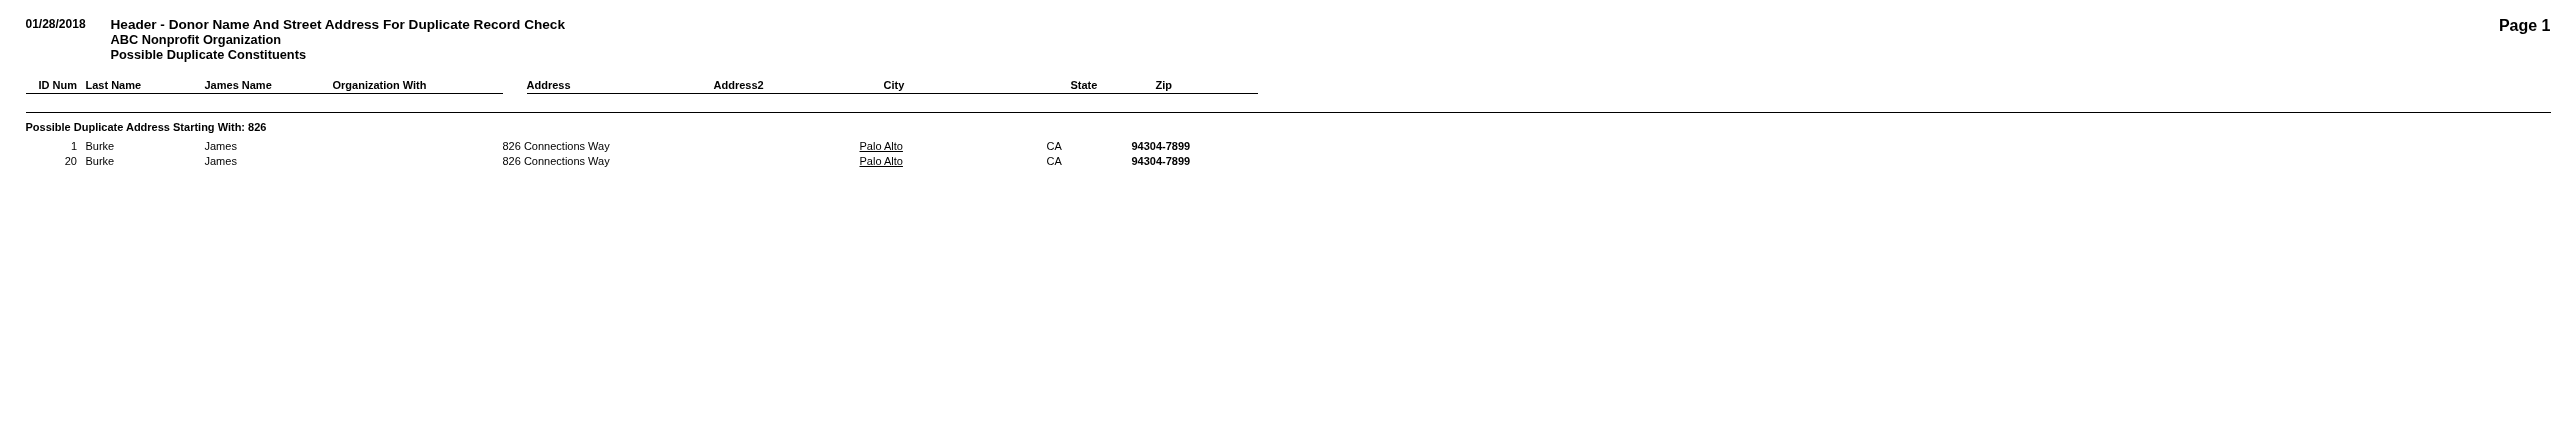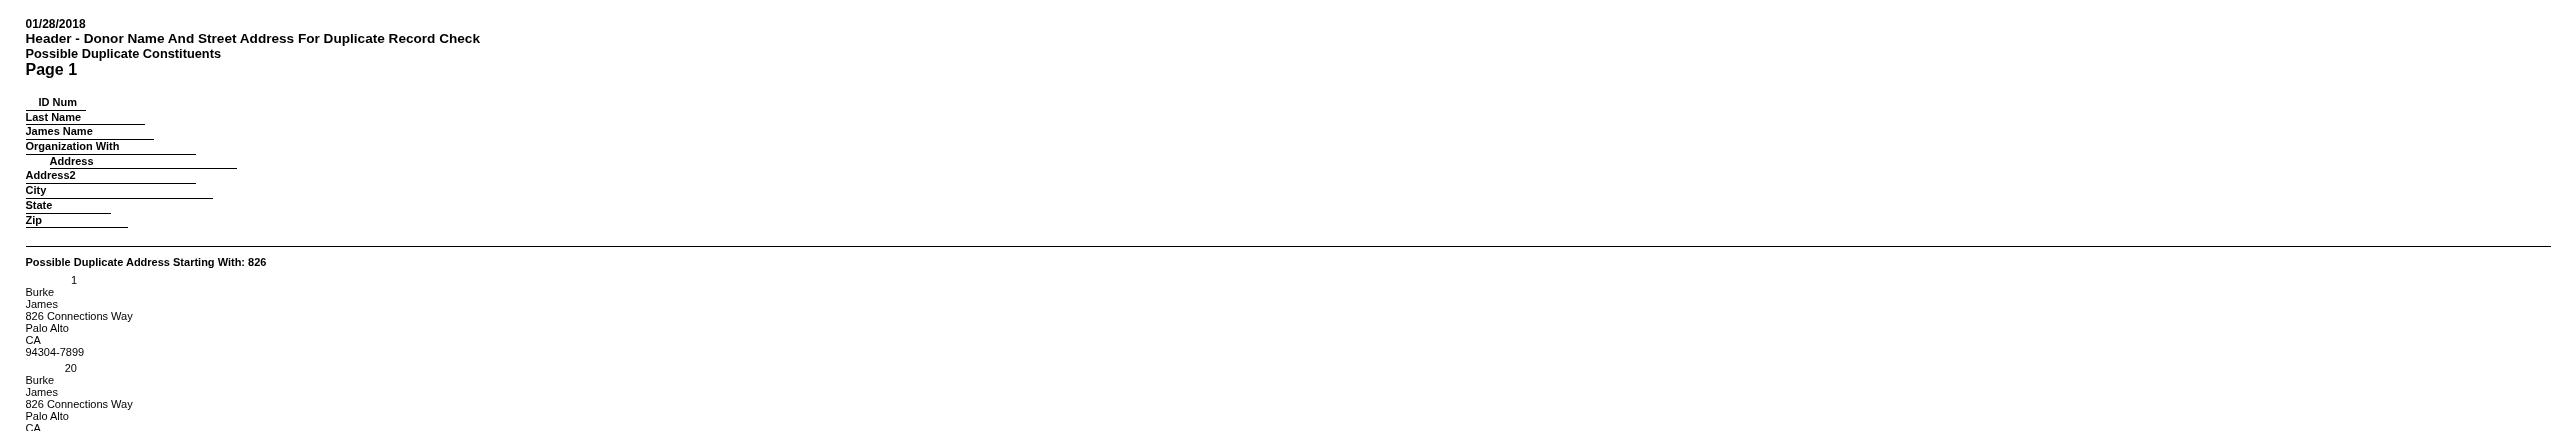--- a/index.html
+++ b/index.html
@@ -1,19 +1,18 @@
 <!DOCTYPE html>
 <html style="font-size:13.6px"><head>
   <meta charset="utf-8">
   <style>
     * {
       margin: 0;
       padding: 0;
       box-sizing: border-box;
-      flex-direction: column;
     }
     body {
       font-family: Arial, sans-serif;
       font-size: 12px;
       background: #fff;
       color: #000;
       padding: 17px 25.5px;
     }
     .header-section {
       display: flex;
@@ -83,31 +82,32 @@
       padding: 1.7px 0;
       font-size: 11px;
     }
     .cell { }
     .cell-id { width: 60px; text-align: right; padding-right: 8.5px; }
     .cell-lastname { width: 119px; }
     .cell-firstname { width: 128px; }
     .cell-orgname { width: 170px; }
     .cell-address { width: 187px; }
     .cell-address2 { width: 170px; }
-    .cell-city { width: 187px; }
+    .cell-city { width: 187px; text-decoration: underline; }
     .cell-state { width: 85px; }
-    .cell-zip { width: 102px; }
+    .cell-zip { width: 102px; font-weight: bold; }
   </style>
 </head>
 <body>
 
 <div class="header-section">
   <div class="header-date">01/28/2018</div>
   <div class="header-center">
     <div class="header-title">Header - Donor Name And Street Address For Duplicate Record Check</div>
+    <div class="header-org">ABC Nonprofit Organization</div>
     <div class="header-subtitle">Possible Duplicate Constituents</div>
   </div>
   <div class="header-page">Page 1</div>
 </div>
 
 <div class="table-container">
   <div class="col-headers">
     <div class="col-header col-id">ID Num</div>
     <div class="col-header col-lastname">Last Name</div>
     <div class="col-header col-firstname">James Name</div>

